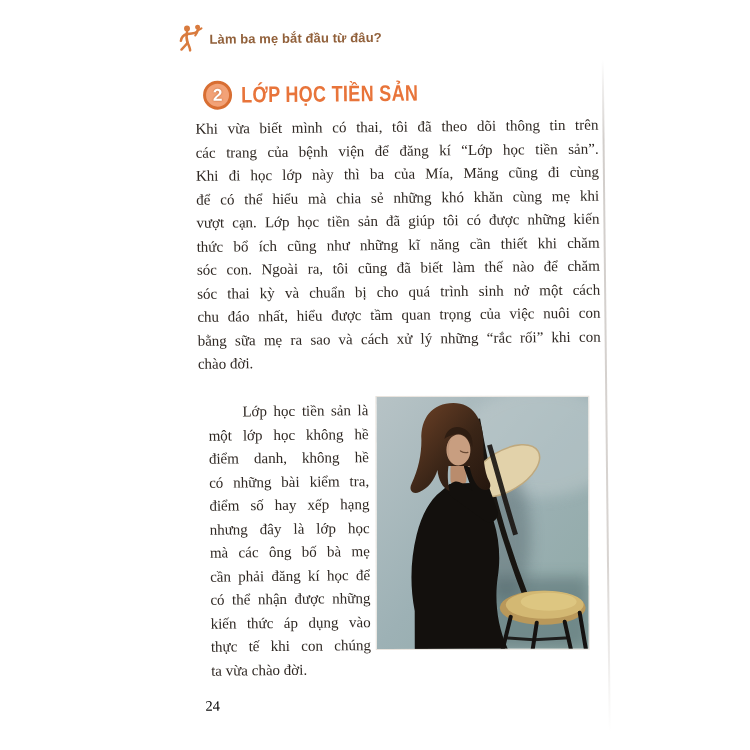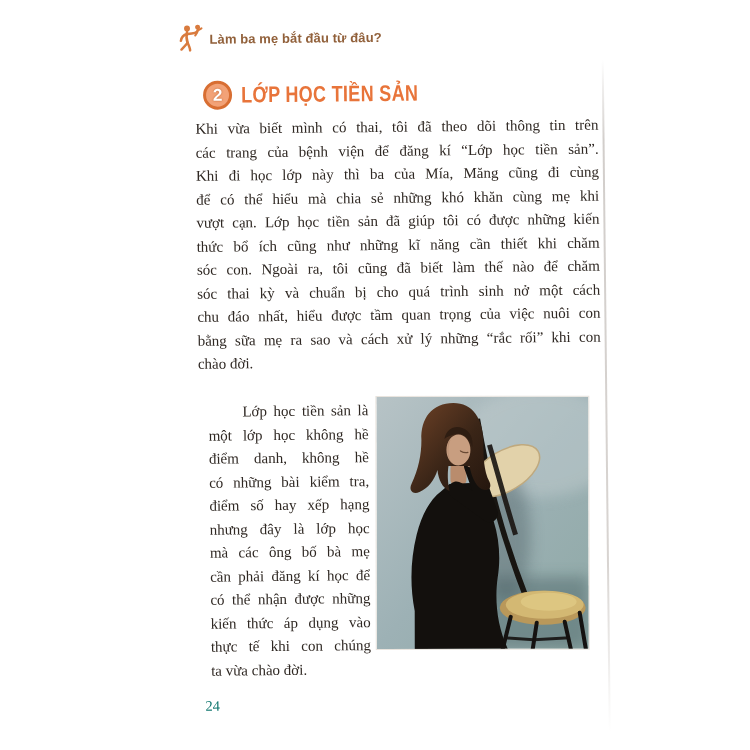--- a/index.html
+++ b/index.html
@@ -29,21 +29,21 @@
   .tline{text-align:justify;text-align-last:justify;line-height:23.5px;height:23.5px;overflow:visible;}
   .tline.last{text-align-last:auto;}
   .para-narrow .tline:first-child{text-indent:34px;}
 
   
   .photo{position:absolute;left:375px;top:398px;width:212px;height:252px;
          transform:rotate(.5deg);outline:1px solid rgba(215,205,195,.55);}
   .photo svg{display:block;}
 
   
-  .page-number{position:absolute;left:202px;top:696px;font-size:14.5px;color:#0f766e;}
+  .page-number{position:absolute;left:202px;top:696px;font-size:14.5px;color:#000000;}
   .page-edge{position:absolute;left:605px;top:62px;width:2px;height:672px;
          background:linear-gradient(to bottom,rgba(205,202,200,0),#d2cecb 12%,#d8d4d1 75%,rgba(205,202,200,0));}
 </style>
 </head>
 <body>
 
 <div class="screen">
   <div class="content">
 
     <div class="book-header">

